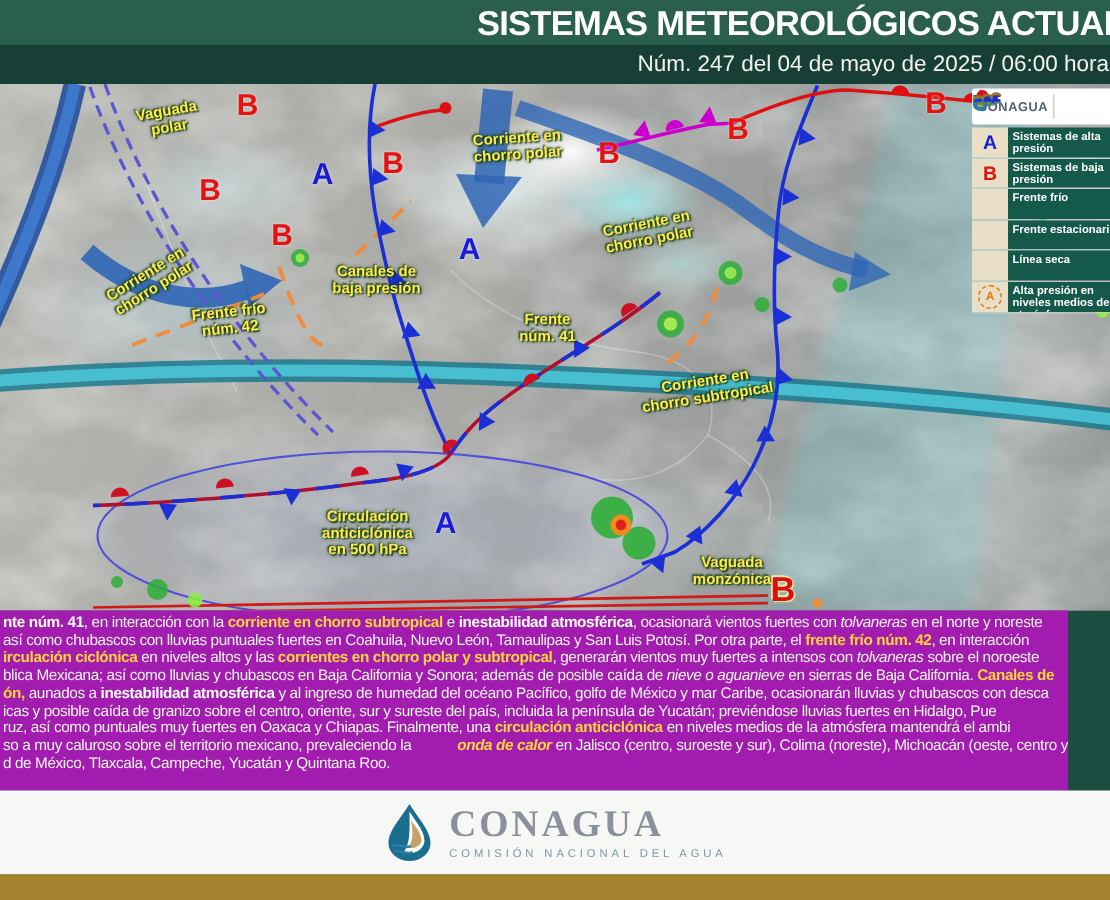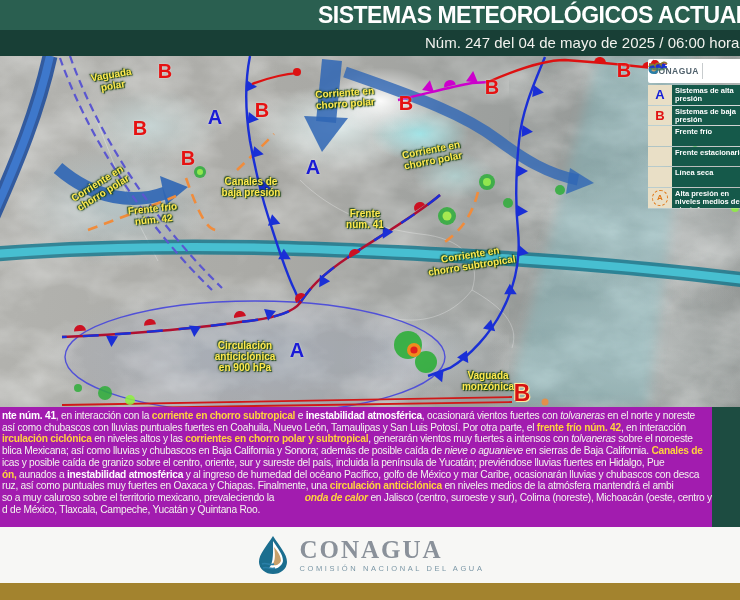--- a/index.html
+++ b/index.html
@@ -262,21 +262,21 @@
         <div class="mlabel" style="left: 251px; top: 131px; transform: translate(-50%, -50%) rotate(0deg);">Canales de
 baja presión</div>
         <div class="mlabel" style="left: 153px; top: 158px; transform: translate(-50%, -50%) rotate(-6deg);">Frente frío
 núm. 42</div>
         <div class="mlabel" style="left: 365px; top: 163px; transform: translate(-50%, -50%) rotate(0deg);">Frente
 núm. 41</div>
         <div class="mlabel" style="left: 471px; top: 204px; transform: translate(-50%, -50%) rotate(-9deg);">Corriente en
 chorro subtropical</div>
         <div class="mlabel" style="left: 245px; top: 300px; transform: translate(-50%, -50%) rotate(0deg);">Circulación
 anticiclónica
-en 900 hPa</div>
+en 500 hPa</div>
         <div class="mlabel" style="left: 488px; top: 325px; transform: translate(-50%, -50%) rotate(0deg);">Vaguada
 monzónica</div>
       </div>
     <div id="markers-layer">
         <span class="marker high" style="left: 215px; top: 61px;">A</span>
         <span class="marker high" style="left: 313px; top: 111px;">A</span>
         <span class="marker high" style="left: 297px; top: 294px;">A</span>
         <span class="marker low" style="left: 165px; top: 15px;">B</span>
         <span class="marker low" style="left: 262px; top: 54px;">B</span>
         <span class="marker low" style="left: 140px; top: 72px;">B</span>
@@ -349,22 +349,22 @@
         <span class="llab">Alta presión en niveles medios de la atmósfera</span>
       </div>
     </div>
   </div>
 
   <div class="para" id="para">
       <div class="line"><span class="b">nte núm. 41</span><span>, en interacción con la </span><span class="y">corriente en chorro subtropical</span><span> e </span><span class="b">inestabilidad atmosférica</span><span>, ocasionará vientos fuertes con </span><span class="i">tolvaneras</span><span> en el norte y noreste</span></div>
       <div class="line"><span>así como chubascos con lluvias puntuales fuertes en Coahuila, Nuevo León, Tamaulipas y San Luis Potosí. Por otra parte, el </span><span class="y">frente frío núm. 42</span><span>, en interacción</span></div>
       <div class="line"><span class="y">irculación ciclónica</span><span> en niveles altos y las </span><span class="y">corrientes en chorro polar y subtropical</span><span>, generarán vientos muy fuertes a intensos con </span><span class="i">tolvaneras</span><span> sobre el noroeste</span></div>
       <div class="line"><span>blica Mexicana; así como lluvias y chubascos en Baja California y Sonora; además de posible caída de </span><span class="i">nieve o aguanieve</span><span> en sierras de Baja California. </span><span class="y">Canales de</span></div>
+      <div class="line"><span class="y">ón,</span><span> aunados a </span><span class="b">inestabilidad atmosférica</span><span> y al ingreso de humedad del océano Pacífico, golfo de México y mar Caribe, ocasionarán lluvias y chubascos con desca</span></div>
       <div class="line"><span>icas y posible caída de granizo sobre el centro, oriente, sur y sureste del país, incluida la península de Yucatán; previéndose lluvias fuertes en Hidalgo, Pue</span></div>
-      <div class="line"><span class="y">ón,</span><span> aunados a </span><span class="b">inestabilidad atmosférica</span><span> y al ingreso de humedad del océano Pacífico, golfo de México y mar Caribe, ocasionarán lluvias y chubascos con desca</span></div>
       <div class="line"><span>ruz, así como puntuales muy fuertes en Oaxaca y Chiapas. Finalmente, una </span><span class="y">circulación anticiclónica</span><span> en niveles medios de la atmósfera mantendrá el ambi</span></div>
       <div class="line"><span>so a muy caluroso sobre el territorio mexicano, prevaleciendo la </span><span class="yi">onda de calor</span><span> en Jalisco (centro, suroeste y sur), Colima (noreste), Michoacán (oeste, centro y</span></div>
       <div class="line"><span>d de México, Tlaxcala, Campeche, Yucatán y Quintana Roo.</span></div>
     </div>
 
   <div class="footer">
     <svg width="34" height="40" viewBox="0 0 34 40">
       <path d="M17,1 C24,12 31,19 31,27 A14,12 0 0 1 3,27 C3,19 10,12 17,1 Z" fill="#1b6e8f"></path>
       <path d="M17,6 C22,14 27,19 27,26 A10,9 0 0 1 13,33 C18,28 17,15 17,6 Z" fill="#ffffff"></path>
       <path d="M18,12 C22,17 25,21 25,26 A7,6 0 0 1 16,30 C20,26 19,18 18,12 Z" fill="#c8a06a"></path>

